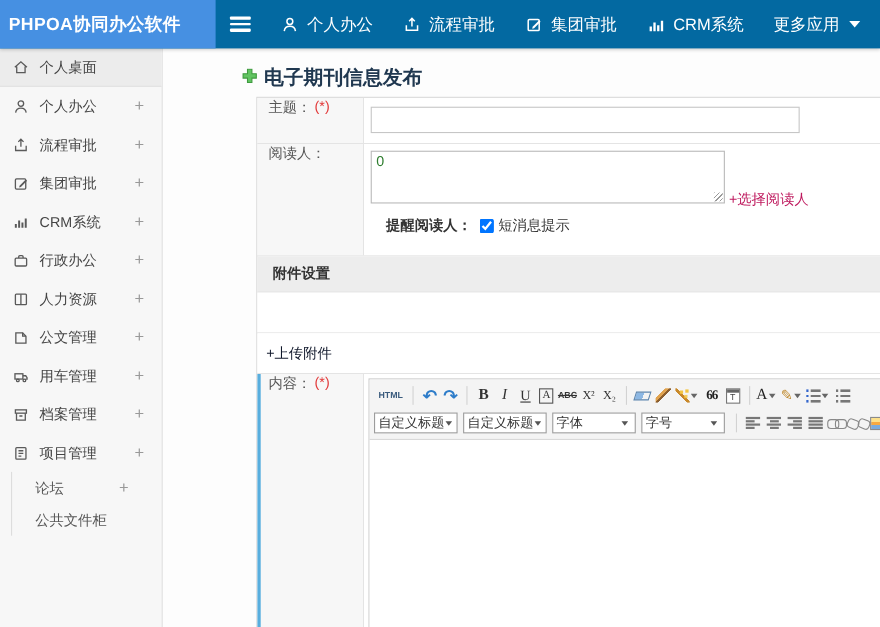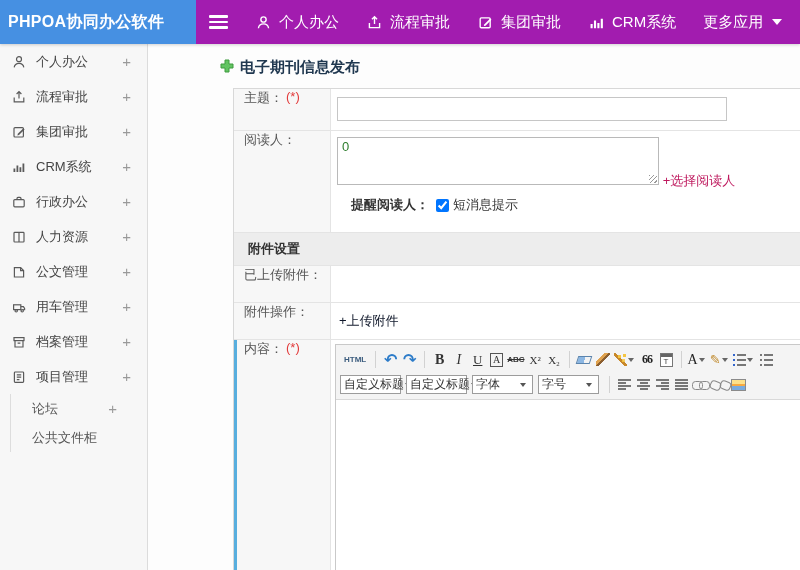--- a/index.html
+++ b/index.html
@@ -1,21 +1,21 @@
 <!DOCTYPE html>
 <html><head>
 <meta charset="utf-8">
 <style>
   * {margin:0;padding:0;box-sizing:border-box;}
   html,body {background:#e9e9e9;}
   .page {width:800px;height:570px;position:relative;overflow:hidden;background:#fff;
          font-family:"Liberation Sans","DejaVu Sans",sans-serif;}
 
   
-  .hdr {position:absolute;top:0;left:0;right:0;height:44px;background:#a21caf;display:flex;
+  .hdr {position:absolute;top:0;left:0;right:0;height:44px;background:#0369a1;display:flex;
         align-items:center;color:#fff;z-index:5;box-shadow:0 1px 3px rgba(0,0,0,.18);}
   .logo {width:196px;height:100%;display:flex;align-items:center;padding-left:8px;
          background:#4690e2;font-size:16px;font-weight:bold;letter-spacing:.3px;}
   .burger {width:19px;display:flex;flex-direction:column;gap:3px;margin-left:13px;cursor:pointer;}
   .burger i {height:2.5px;background:#fff;border-radius:1px;}
   .hnav {display:flex;align-items:center;margin-left:27px;gap:27px;font-size:15px;}
   .nav-item {display:flex;align-items:center;gap:7px;cursor:pointer;white-space:nowrap;}
   .nav-item svg {display:block;}
   .caret-down {width:0;height:0;border-left:5px solid transparent;border-right:5px solid transparent;
                border-top:6px solid #fff;margin-left:2px;}
@@ -30,21 +30,21 @@
   .slabel {margin-left:9px;}
   .sexpand {margin-left:auto;color:#999;font-size:15px;font-weight:300;}
   .side-sub {margin-left:10px;border-left:1px solid #ddd;}
   .sub-item {height:29px;display:flex;align-items:center;padding-left:12px;color:#555;
              font-size:13px;cursor:pointer;}
   .sub-item .sexpand {margin-right:30px;}
 
   
   .main {position:absolute;left:148px;top:44px;right:0;bottom:0;overflow:hidden;background:#fdfdfd;}
   .page-title {display:flex;align-items:center;gap:6px;margin:14px 0 0 72px;color:#203850;
-               font-size:15px;font-weight:bold;}
+               font-size:18px;font-weight:bold;}
 
   .form-table {position:absolute;left:85px;top:44px;width:700px;border:1px solid #d8d8d8;
                background:#fff;font-size:13px;color:#555;}
   .frow {display:flex;border-bottom:1px solid #e4e4e4;}
   .cl {width:97px;min-width:97px;background:#f7f7f7;border-right:1px solid #e4e4e4;display:flex;
        align-items:flex-start;padding-left:10px;gap:3px;}
   .cv {flex:1;background:#fff;position:relative;}
   em.req {color:#e23b3b;font-style:normal;}
   .r-subject {height:42px;}
   .subject-input {margin:8px 0 0 6px;width:390px;height:24px;border:1px solid #c6c6c6;background:#fff;padding:0 4px;font-size:13px;}
@@ -109,21 +109,21 @@
   .g-fontcolor::before {content:"A";}
   .g-fontcolor {font-family:"Liberation Serif","DejaVu Serif",serif;font-size:14px;color:#222;}
   .g-pen::before {content:"✎";}
   .g-pen {font-size:13px;color:#c08a2d;}
   .g-ol {width:13px;height:12px;flex:none;
          background:repeating-linear-gradient(to bottom,#3366cc 0 2px,transparent 2px 5px) left top/2px 12px no-repeat,
                     repeating-linear-gradient(to bottom,#777 0 2px,transparent 2px 5px) right top/9px 12px no-repeat;}
   .g-ul {width:13px;height:12px;flex:none;
          background:repeating-linear-gradient(to bottom,#777 0 2px,transparent 2px 5px) left top/2px 12px no-repeat,
                     repeating-linear-gradient(to bottom,#777 0 2px,transparent 2px 5px) right top/9px 12px no-repeat;}
-  .ke-sel {display:inline-flex;align-items:center;justify-content:space-between;width:61px;height:19px;
+  .ke-sel {display:inline-flex;align-items:center;justify-content:space-between;width:76px;height:19px;
            border:1px solid #9c9c9c;background:#fff;font-size:12px;color:#333;padding:0 3px;
            margin-right:5px;flex:none;cursor:pointer;}
   .ke-sel .caret-s {border-top-color:#555;}
   .align {display:inline-flex;flex-direction:column;gap:1px;width:13px;flex:none;}
   .align i {height:2px;background:#777;display:block;width:13px;}
   .align-left i:nth-child(even) {width:8px;align-self:flex-start;}
   .align-center i:nth-child(even) {width:8px;align-self:center;}
   .align-right i:nth-child(even) {width:8px;align-self:flex-end;}
   .g-link,.g-unlink {position:relative;width:17px;height:10px;flex:none;}
   .g-link::before,.g-link::after,.g-unlink::before,.g-unlink::after
@@ -184,20 +184,29 @@
         <span>CRM系统</span>
       </div>
       <div class="nav-item">
         <span>更多应用</span>
         <span class="caret-down"></span>
       </div>
     </div>
   </div>
 
   <div class="side">
+    <div class="side-item active">
+      <span class="sicon">
+          <svg viewBox="0 0 16 16" width="16" height="16" fill="none" stroke="currentColor" stroke-width="1.2">
+            <path d="M2.5 8.2 8 3.2l5.5 5M4.2 7.4V13h7.6V7.4"></path>
+          </svg>
+        </span>
+      <span class="slabel">个人桌面</span>
+      <span class="sexpand"></span>
+    </div>
     <div class="side-item">
       <span class="sicon">
           <svg viewBox="0 0 16 16" width="16" height="16" fill="none" stroke="currentColor" stroke-width="1.2">
             <circle cx="8" cy="5.2" r="2.5"></circle>
             <path d="M3.2 13.4c.4-2.8 2.2-4.1 4.8-4.1s4.4 1.3 4.8 4.1"></path>
           </svg>
         </span>
       <span class="slabel">个人办公</span>
       <span class="sexpand">+</span>
     </div>
@@ -337,30 +346,24 @@
             <span class="remind">提醒阅读人：</span>
             <input type="checkbox" checked="checked" style="">
             <span>短消息提示</span>
           </div>
         </div>
       </div>
 
       <div class="section-row">附件设置</div>
 
       <div class="frow r-uploaded">
-        <div class="cl">
-          <span>已上传附件：</span>
-        </div>
         <div class="cv"></div>
       </div>
 
       <div class="frow r-attach">
-        <div class="cl">
-          <span>附件操作：</span>
-        </div>
         <div class="cv">
           <a class="upload-link">+上传附件</a>
         </div>
       </div>
 
       <div class="frow r-content">
         <div class="cl">
           <span>内容：</span>
           <em class="req">(*)</em>
         </div>

